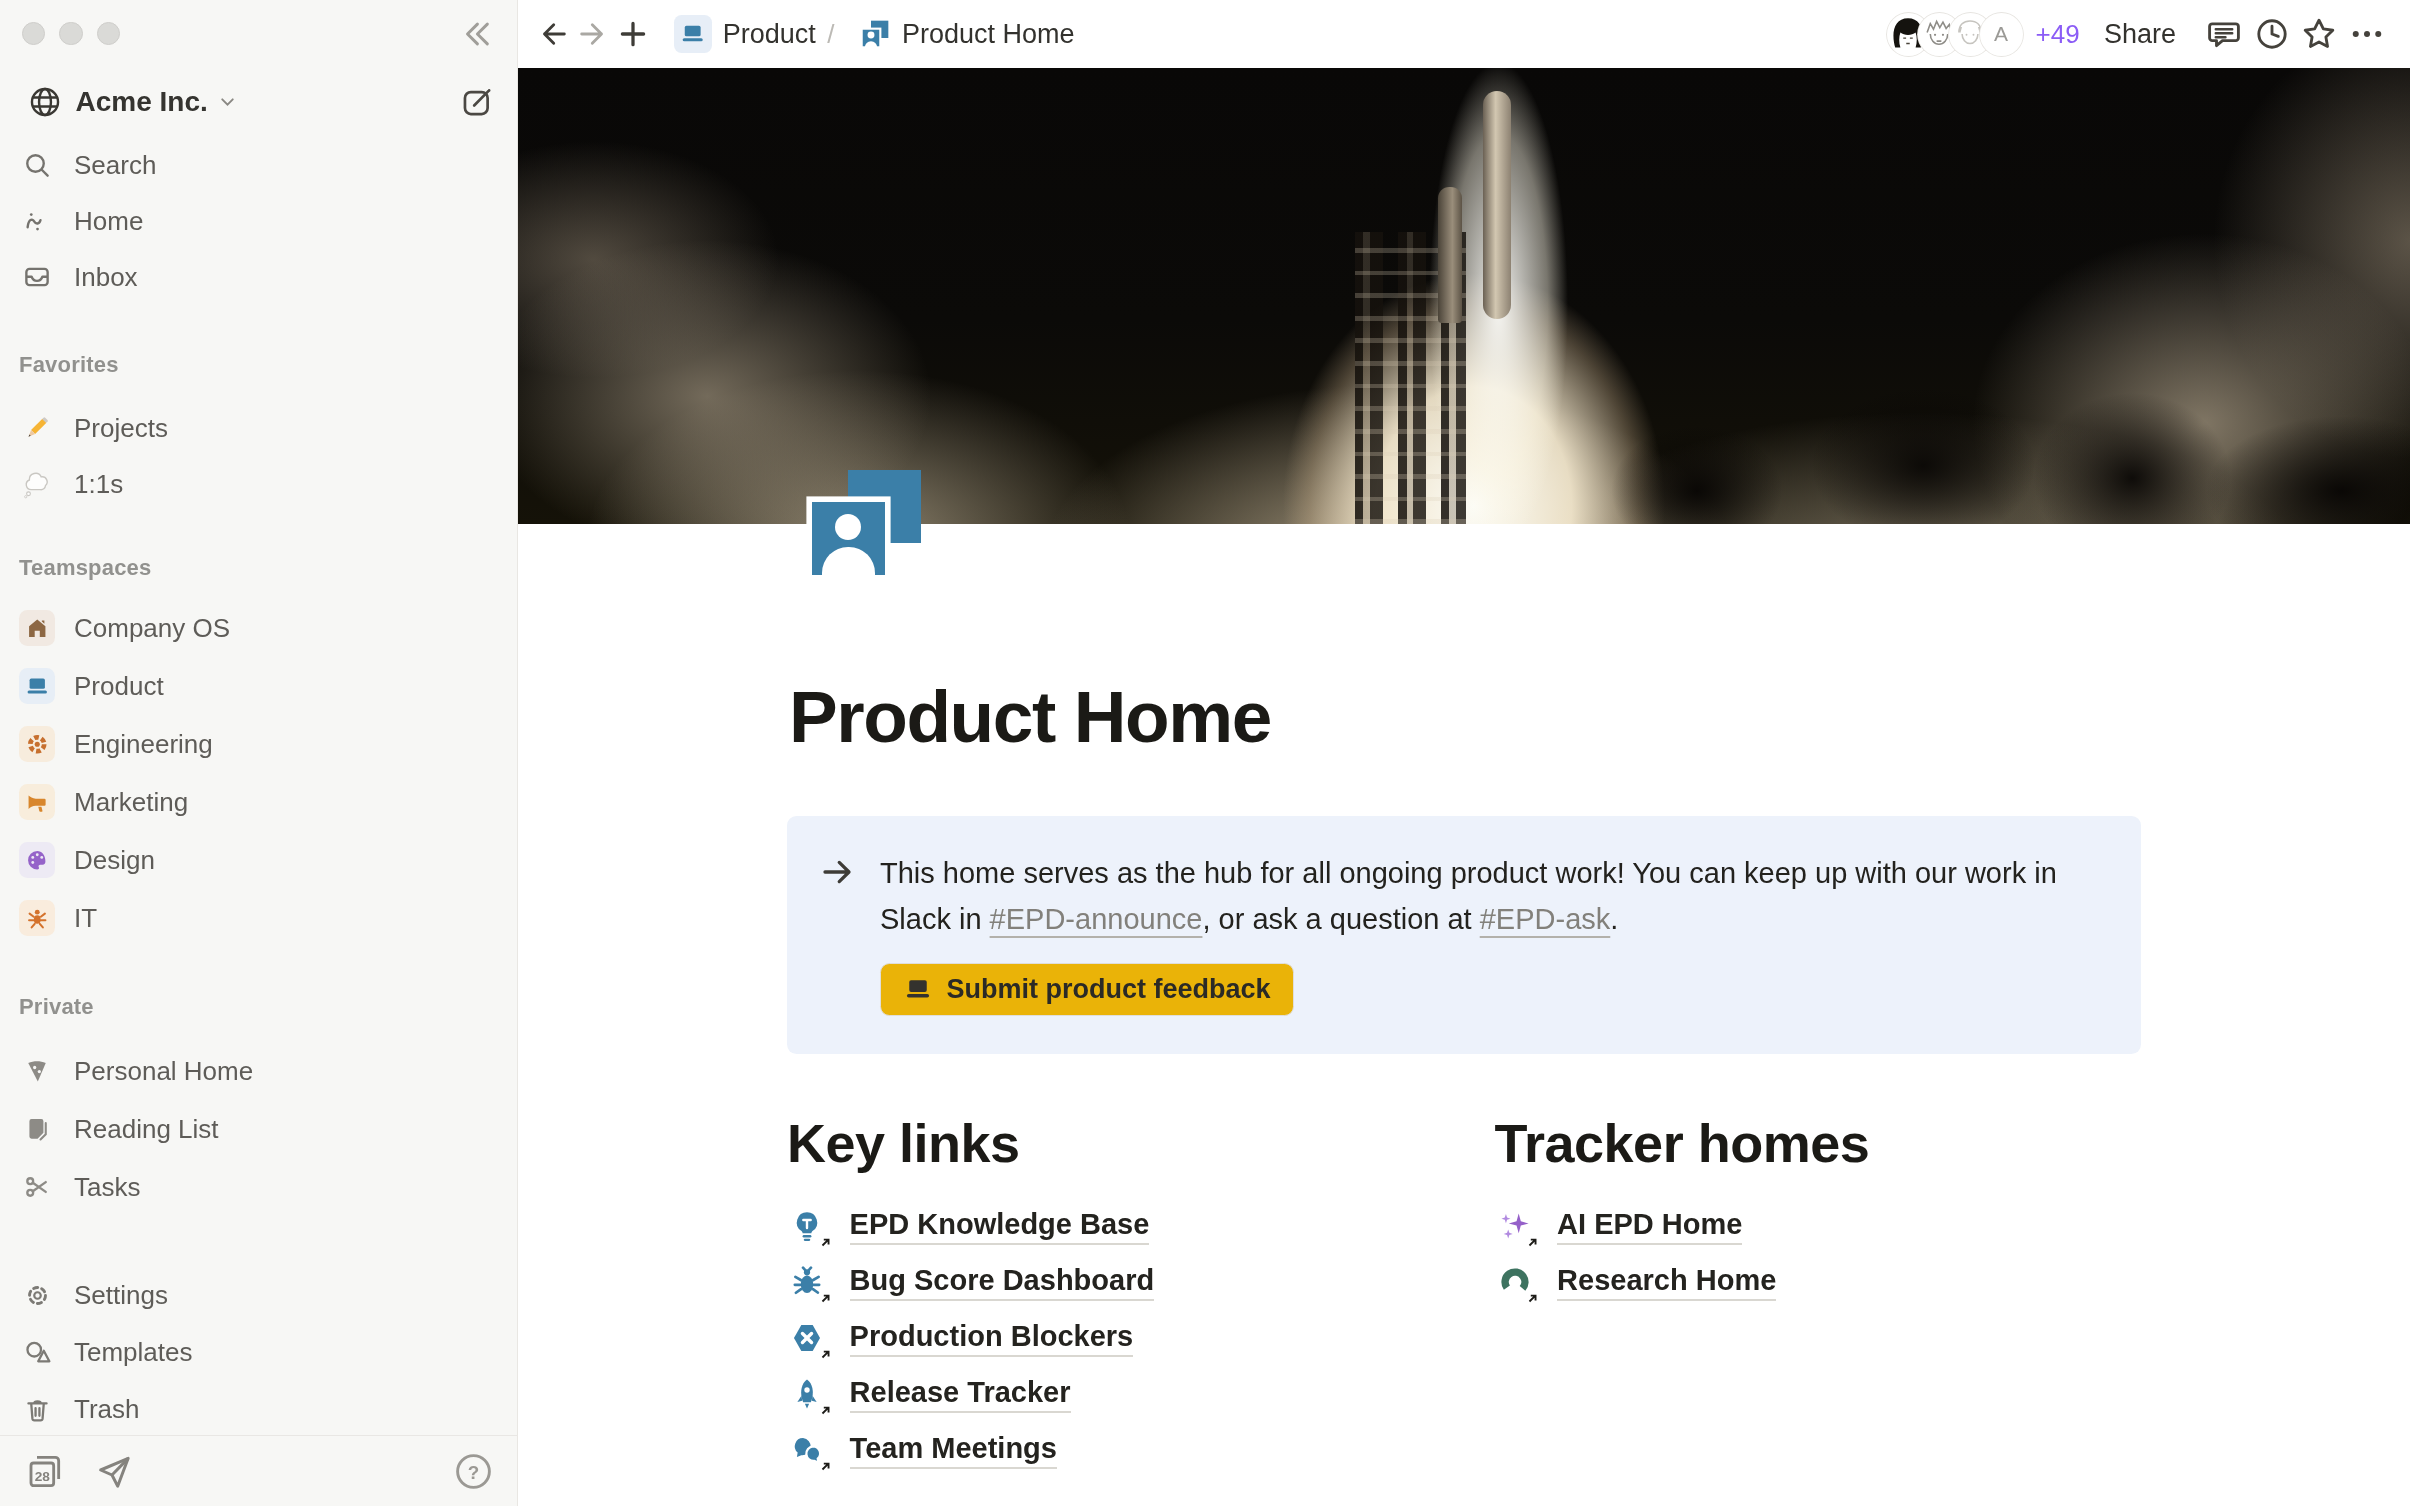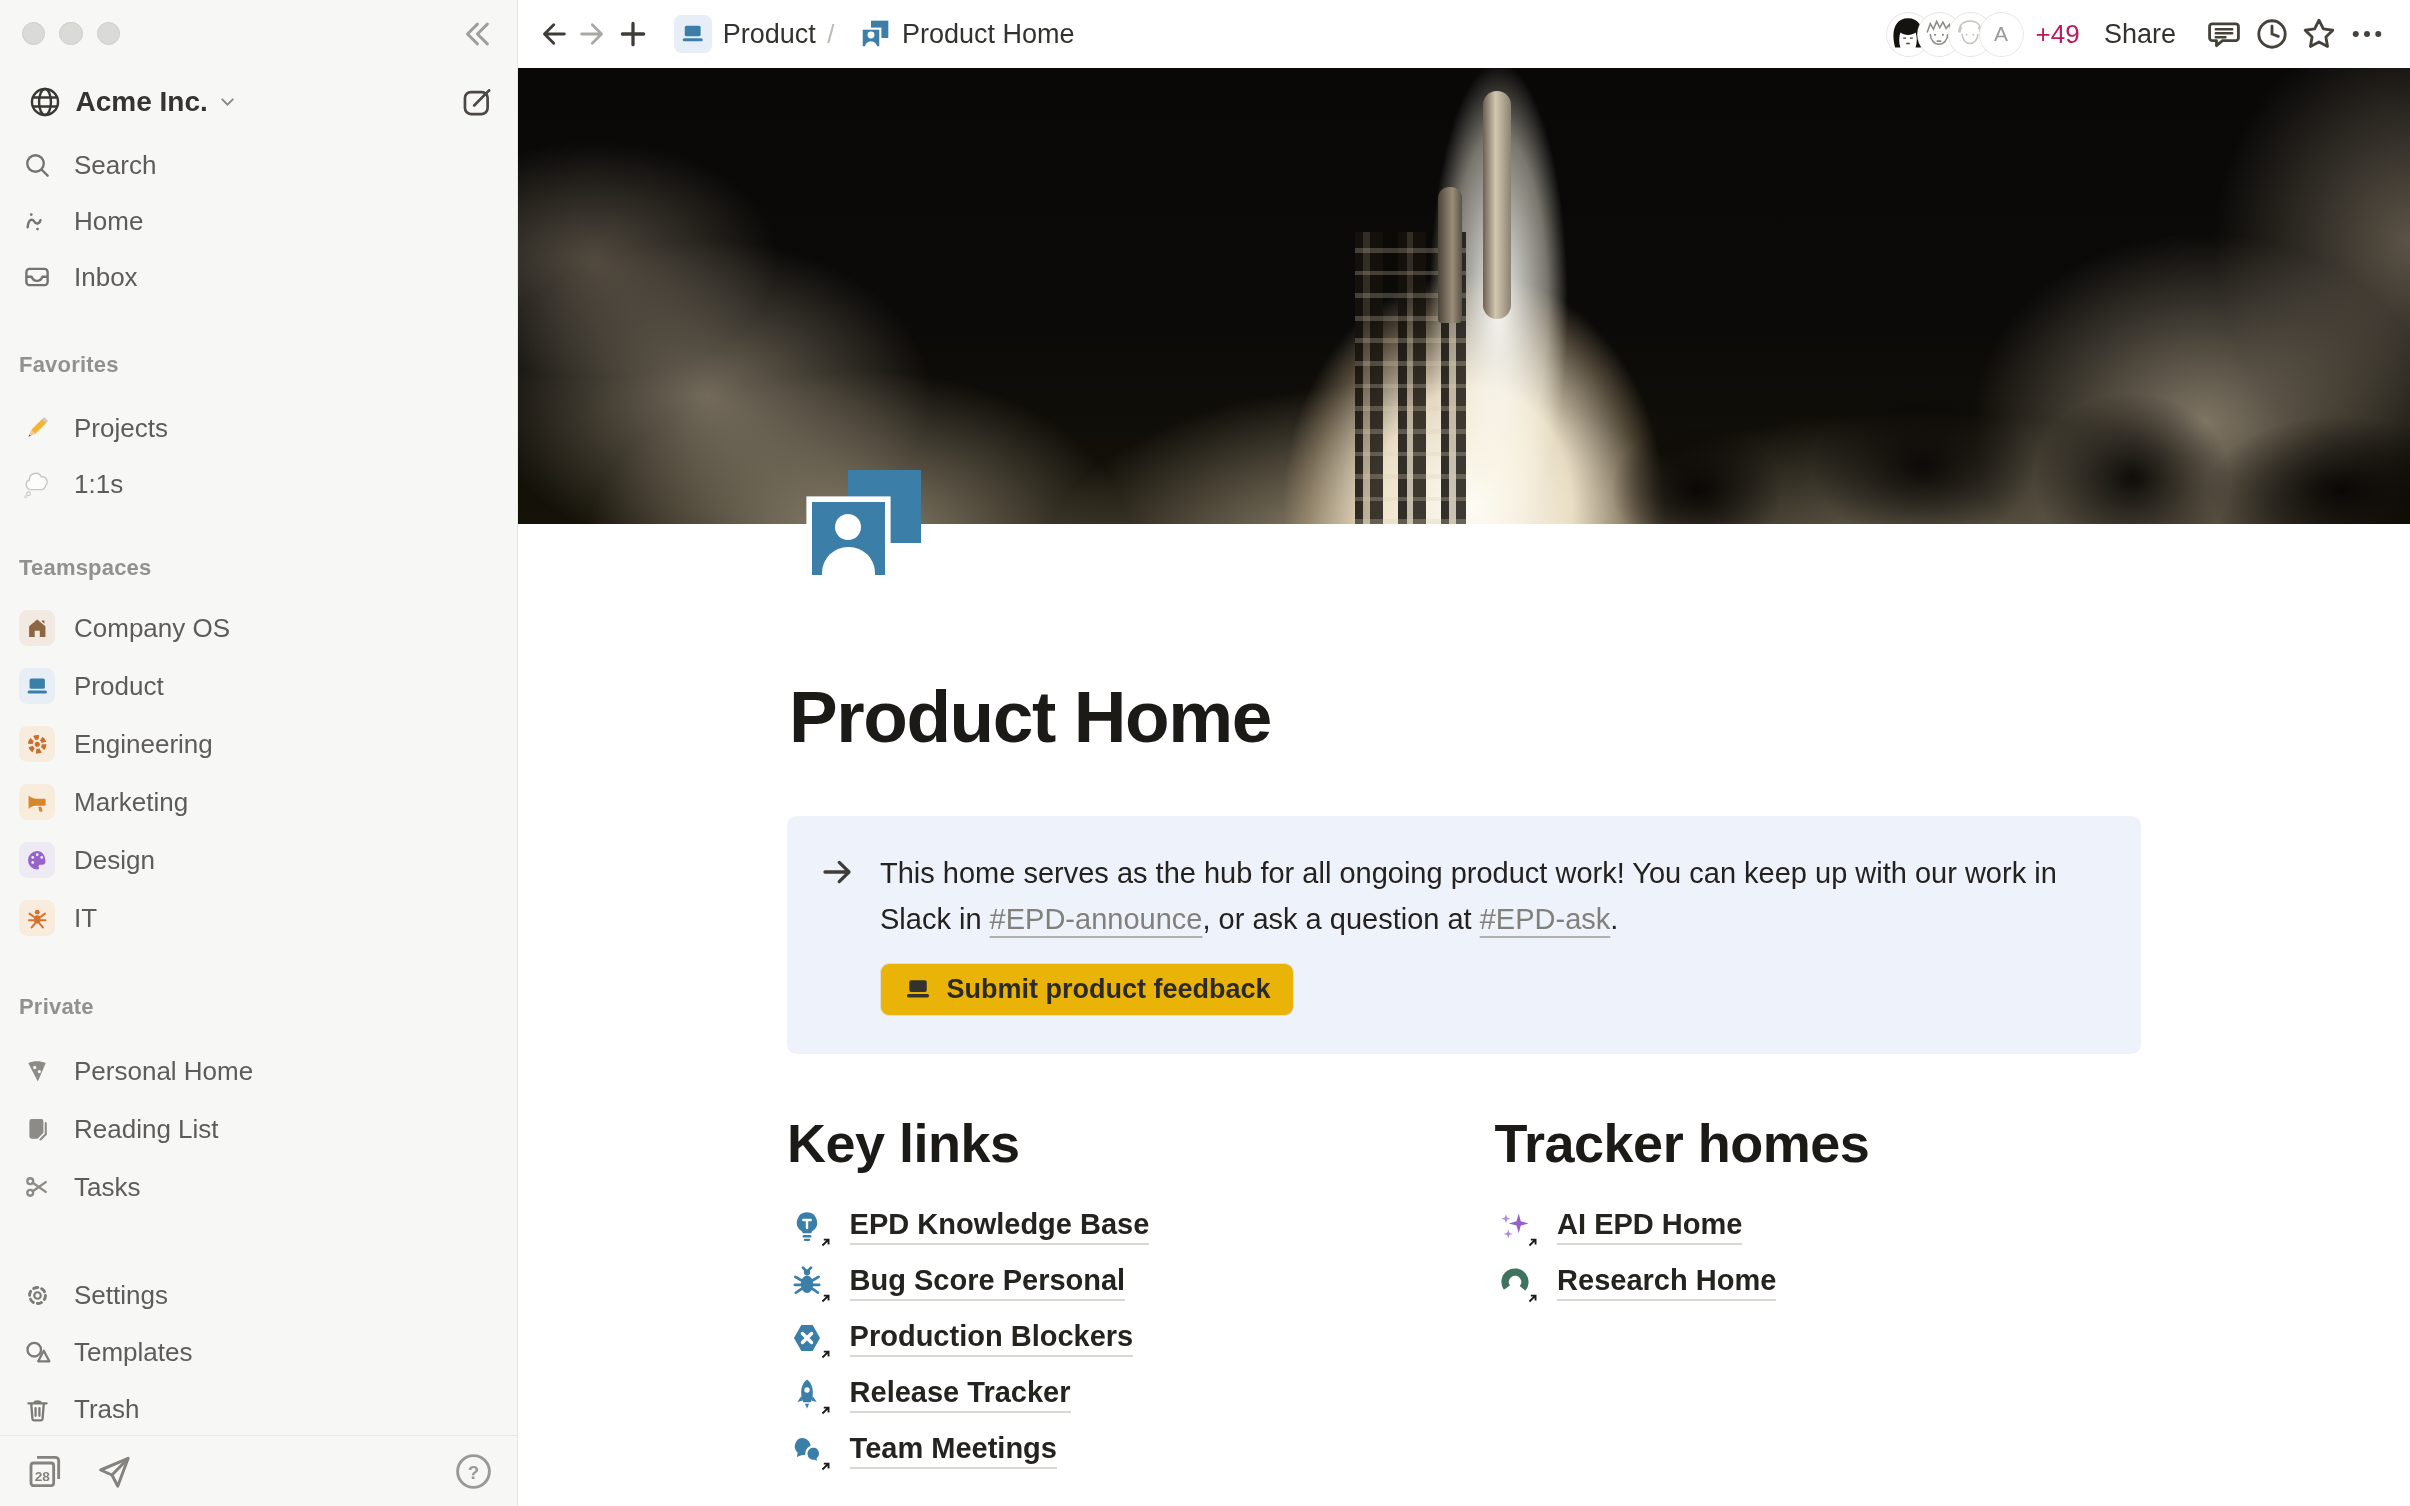--- a/index.html
+++ b/index.html
@@ -50,21 +50,21 @@
     display:flex; align-items:center; justify-content:center; }
   .crumb-label { font-size:27px; font-weight:500; color:#33322e; white-space:nowrap; }
   .crumb-slash { margin:0 3.8px; font-size:26px; color:#bcbab5; }
   .tb-right { margin-left:auto; display:flex; align-items:center; }
   .avatars { display:flex; }
   .avatar { width:43px; height:43px; border-radius:50%; border:2.8px solid #fff;
     box-shadow:0 0 0 0.9px #e7e5e1; background:#fff; overflow:hidden; flex-shrink:0; cursor:pointer; }
   .avatar + .avatar { margin-left:-12.2px; }
   .avatar-initial { width:100%; height:100%; display:flex; align-items:center; justify-content:center;
     font-size:21px; color:#9b9a96; }
-  .more-count { font-size:26px; color:#be185d; margin:0 11.3px 0 13px; }
+  .more-count { font-size:26px; color:#8b5cf6; margin:0 11.3px 0 13px; }
   .share { font-size:27px; font-weight:500; color:#33322e; padding:7.5px 13px; border-radius:7.5px;
     cursor:pointer; margin-right:15px; }
   .tb-icons { display:flex; align-items:center; gap:7.5px; }
 
   
   .cover { position:absolute; top:68px; left:0; right:0; height:456px; overflow:hidden;
     background:
       radial-gradient(ellipse 89px 311px at 51.8% 52%, rgba(255,255,252,.95), rgba(255,250,233,.45) 55%, transparent 78%),
       radial-gradient(ellipse 217px 264px at 50.5% 96%, rgba(255,255,250,.98), rgba(255,243,216,.88) 45%, rgba(210,184,147,.32) 76%, transparent 88%),
       radial-gradient(ellipse 443px 226px at 46% 108%, rgba(233,216,185,.7), transparent 78%),
@@ -544,21 +544,21 @@
                   <ellipse cx="12" cy="13.6" rx="4.4" ry="6.2" fill="#3b7fa8" stroke="none"></ellipse>
                   <path d="M7.6,10.6 L3.8,8.4 M7.5,14 H3.4 M7.8,17 L4.2,19.6 M16.4,10.6 L20.2,8.4 M16.5,14 H20.6 M16.2,17 L19.8,19.6 M10.6,3.4 L9.2,1.9 M13.4,3.4 L14.8,1.9"></path>
                 </svg>
               <span class="badge">
                 <svg width="19" height="19" viewBox="0 0 20 20">
                     <circle cx="10" cy="10" r="9" fill="#fff"></circle>
                     <path d="M6.8,13.2 L13,7 M8.2,7 H13.2 V12" stroke="#1d1c18" stroke-width="2" fill="none"></path>
                   </svg>
               </span>
             </span>
-            <span class="link-label">Bug Score Personal</span>
+            <span class="link-label">Bug Score Dashboard</span>
           </div>
 
           <div class="link-row">
             <span class="link-icon">
               <svg width="34" height="34" viewBox="0 0 24 24">
                   <polygon points="8,2.8 16,2.8 21.2,12 16,21.2 8,21.2 2.8,12" fill="#3b7fa8"></polygon>
                   <path d="M8.8,8.8 L15.2,15.2 M15.2,8.8 L8.8,15.2" stroke="#fff" stroke-width="2.4" stroke-linecap="round"></path>
                 </svg>
               <span class="badge">
                 <svg width="19" height="19" viewBox="0 0 20 20">

